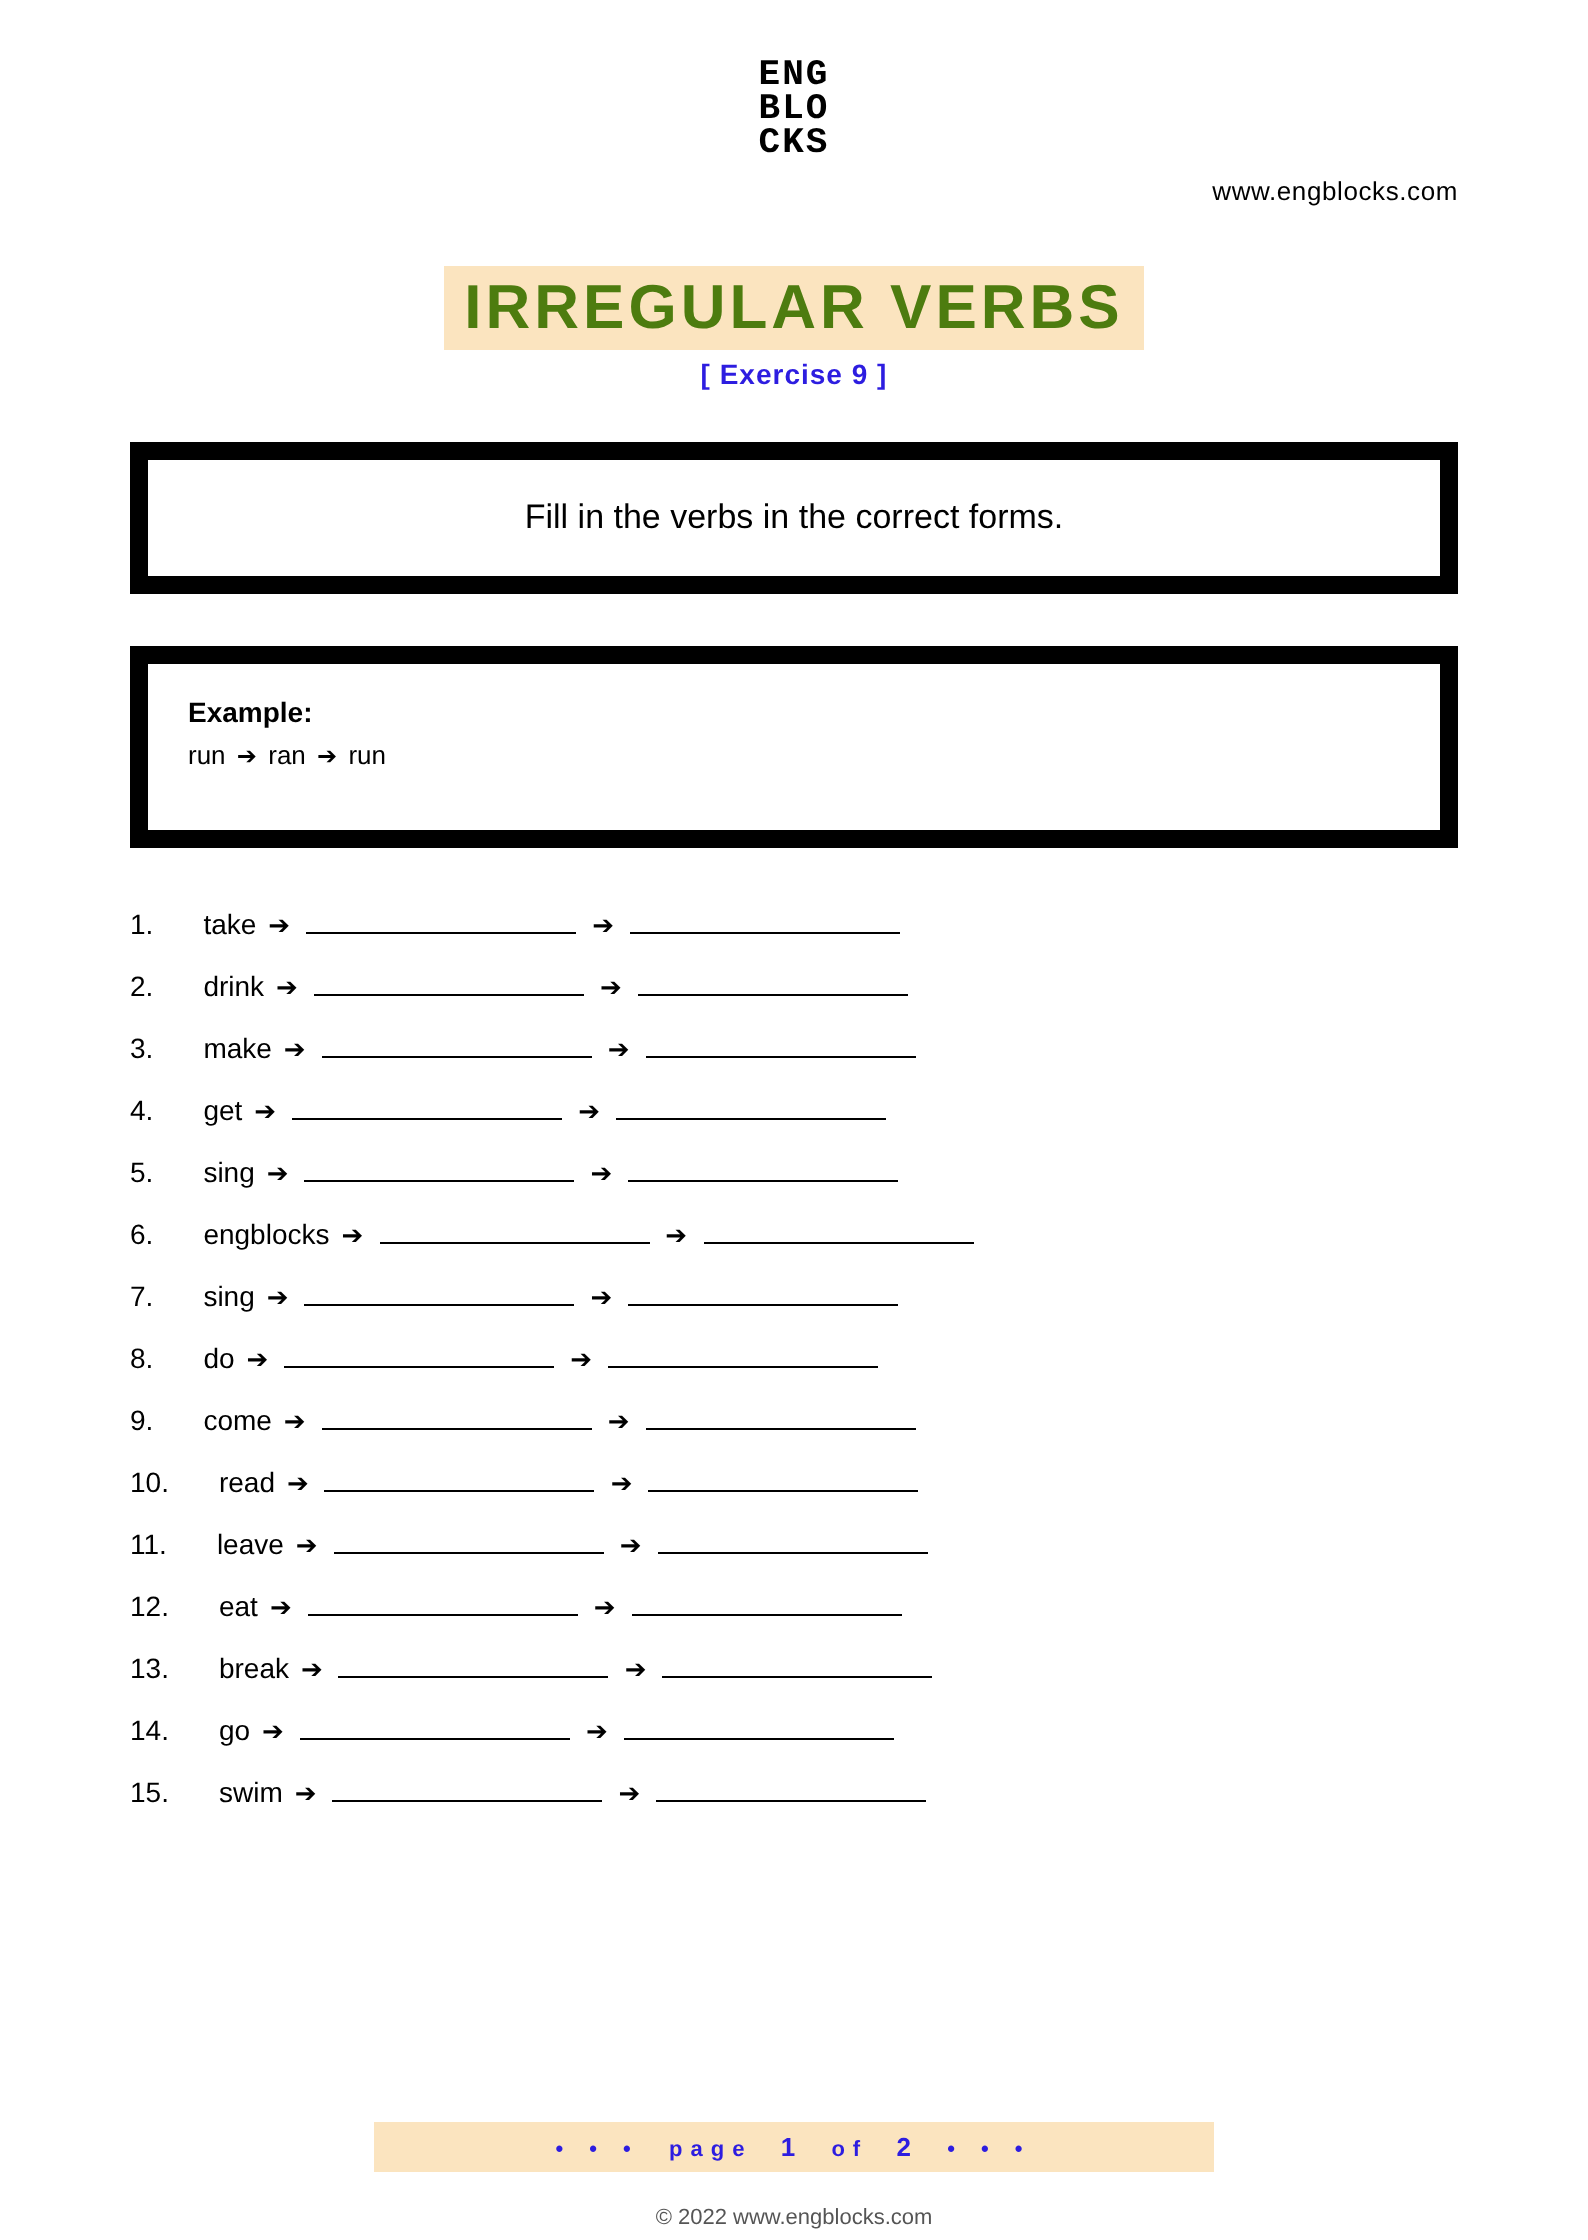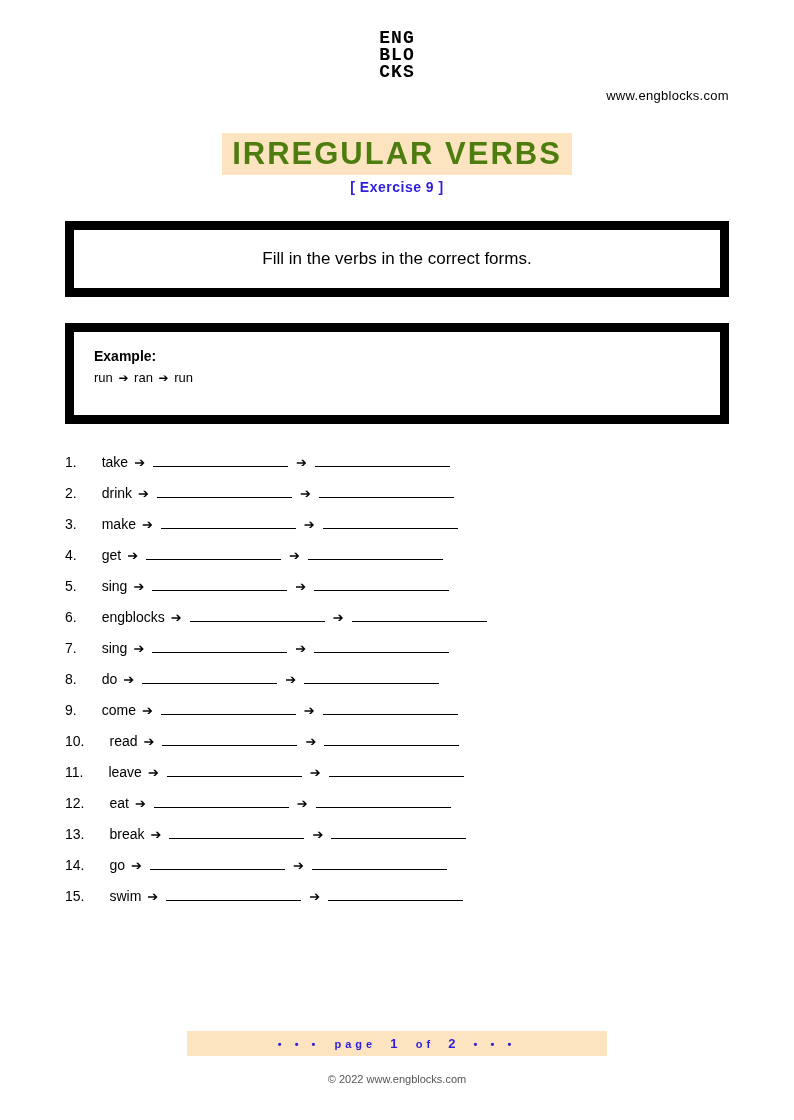--- a/index.html
+++ b/index.html
@@ -80,21 +80,21 @@
   .item .num { margin-right: 2px; }
   .item .verb { margin-right: 4px; margin-left: 23px; }
   .item .blank {
     display: inline-block;
     border-bottom: 1px solid #000;
     width: 135px;
     margin: 0 6px;
   }
   .item .arrow { font-size: 13px; }
 
-  .footer { margin-top: auto; padding-bottom: 30px; }
+  .footer { margin-top: auto; }
   .pager {
     background: #fbe4bf;
     color: #2d1de0;
     text-align: center;
     font-size: 11px;
     font-weight: 700;
     letter-spacing: 4px;
     padding: 5px 0;
     width: 420px;
     margin: 0 auto;

